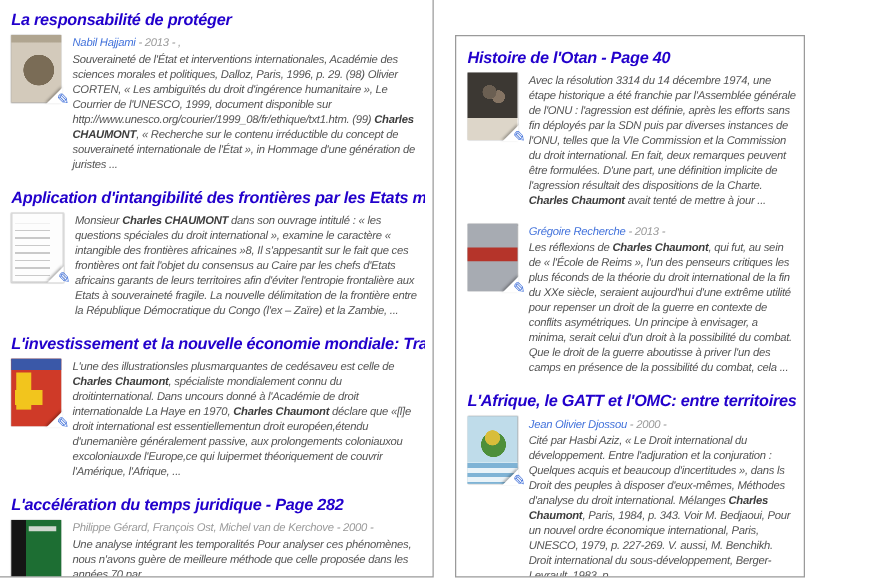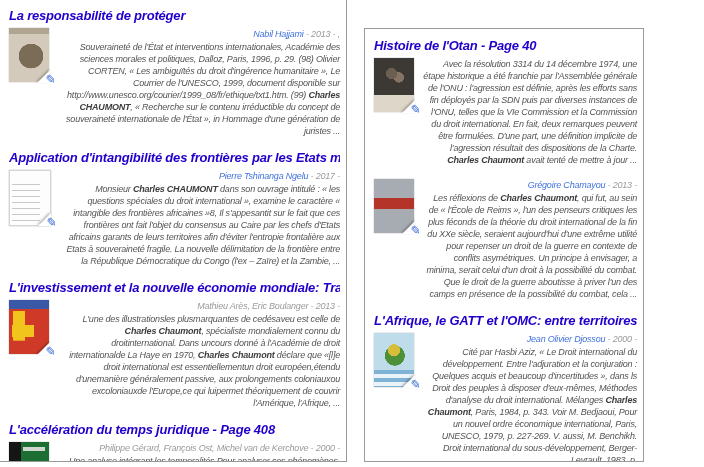--- a/index.html
+++ b/index.html
@@ -25,21 +25,21 @@
   }
   .curl{
     position:absolute;right:-1px;bottom:-1px;width:0;height:0;
     border-bottom:13px solid #ffffff;border-left:13px solid transparent;
     filter:drop-shadow(-1px -1px 1px rgba(0,0,0,.3));
   }
   .pencil{
     position:absolute;right:-6px;bottom:-4px;font-size:13px;
     color:var(--author-link,#4272db);transform:rotate(-8deg);line-height:1;
   }
-  .rtext{flex:1;min-width:0;text-align:right;}
+  .rtext{flex:1;min-width:0;}
   .byline{font-size:9px;margin:1px 0 2px;letter-spacing:-0.2px;}
   .author.link{color:var(--author-link,#4272db);cursor:pointer;}
   .author.plain{color:var(--meta-text,#9a9a9a);}
   .meta{color:var(--meta-text,#9a9a9a);}
   .snippet{font-size:9px;line-height:12px;color:var(--snippet-text,#545454);letter-spacing:-0.2px;}
   .snippet b{color:#3d3d3d;}
 
   
   .t1{background-color:#d3cabb;background-repeat:no-repeat;
       background-image:linear-gradient(#b0a590,#b0a590),radial-gradient(circle at 55% 52%,#7a6c56 0 34%,rgba(0,0,0,0) 35%);
@@ -82,42 +82,40 @@
   </div>
 
   <div class="result">
     <h3 class="title">Application d'intangibilité des frontières par les Etats membres de</h3>
     <div class="rbody">
       <div class="thumb t2">
         <div class="curl"></div>
         <span class="pencil">✎</span>
       </div>
       <div class="rtext">
-        <div class="byline"><span class="author link">Pierre Tshinanga Ngelu</span><span class="meta"> - 2017 -</span></div>
         <div class="snippet"><span>Monsieur </span><b>Charles CHAUMONT</b><span> dans son ouvrage intitulé : « les questions spéciales du droit international », examine le caractère « intangible des frontières africaines »8, Il s'appesantit sur le fait que ces frontières ont fait l'objet du consensus au Caire par les chefs d'Etats africains garants de leurs territoires afin d'éviter l'entropie frontalière aux Etats à souveraineté fragile. La nouvelle délimitation de la frontière entre la République Démocratique du Congo (l'ex – Zaïre) et la Zambie, ...</span></div>
       </div>
     </div>
   </div>
 
   <div class="result">
     <h3 class="title">L'investissement et la nouvelle économie mondiale: Trajectoires</h3>
     <div class="rbody">
       <div class="thumb t3">
         <div class="curl"></div>
         <span class="pencil">✎</span>
       </div>
       <div class="rtext">
-        <div class="byline"><span class="author plain">Mathieu Arès, Eric Boulanger</span><span class="meta"> - 2013 -</span></div>
         <div class="snippet"><span>L'une des illustrationsles plusmarquantes de cedésaveu est celle de </span><b>Charles Chaumont</b><span>, spécialiste mondialement connu du droitinternational. Dans uncours donné à l'Académie de droit internationalde La Haye en 1970, </span><b>Charles Chaumont</b><span> déclare que «[l]e droit international est essentiellementun droit européen,étendu d'unemanière généralement passive, aux prolongements coloniauxou excoloniauxde l'Europe,ce qui luipermet théoriquement de couvrir l'Amérique, l'Afrique, ...</span></div>
       </div>
     </div>
   </div>
 
   <div class="result">
-    <h3 class="title">L'accélération du temps juridique - Page 408</h3>
+    <h3 class="title">L'accélération du temps juridique - Page 282</h3>
     <div class="rbody">
       <div class="thumb t4">
         
         
       </div>
       <div class="rtext">
         <div class="byline"><span class="author plain">Philippe Gérard, François Ost, Michel van de Kerchove</span><span class="meta"> - 2000 -</span></div>
         <div class="snippet"><span>Une analyse intégrant les temporalités Pour analyser ces phénomènes, nous n'avons guère de meilleure méthode que celle proposée dans les années 70 par </span></div>
       </div>
     </div>
@@ -140,21 +138,21 @@
     </div>
   </div>
 
   <div class="result">
     <div class="rbody">
       <div class="thumb t6">
         <div class="curl"></div>
         <span class="pencil">✎</span>
       </div>
       <div class="rtext">
-        <div class="byline"><span class="author link">Grégoire Chamayou</span><span class="meta"> - 2013 -</span></div>
+        <div class="byline"><span class="author link">Grégoire Recherche</span><span class="meta"> - 2013 -</span></div>
         <div class="snippet"><span>Les réflexions de </span><b>Charles Chaumont</b><span>, qui fut, au sein de « l'École de Reims », l'un des penseurs critiques les plus féconds de la théorie du droit international de la fin du XXe siècle, seraient aujourd'hui d'une extrême utilité pour repenser un droit de la guerre en contexte de conflits asymétriques. Un principe à envisager, a minima, serait celui d'un droit à la possibilité du combat. Que le droit de la guerre aboutisse à priver l'un des camps en présence de la possibilité du combat, cela ...</span></div>
       </div>
     </div>
   </div>
 
   <div class="result">
     <h3 class="title">L'Afrique, le GATT et l'OMC: entre territoires douaniers et régions</h3>
     <div class="rbody">
       <div class="thumb t7">
         <div class="curl"></div>

